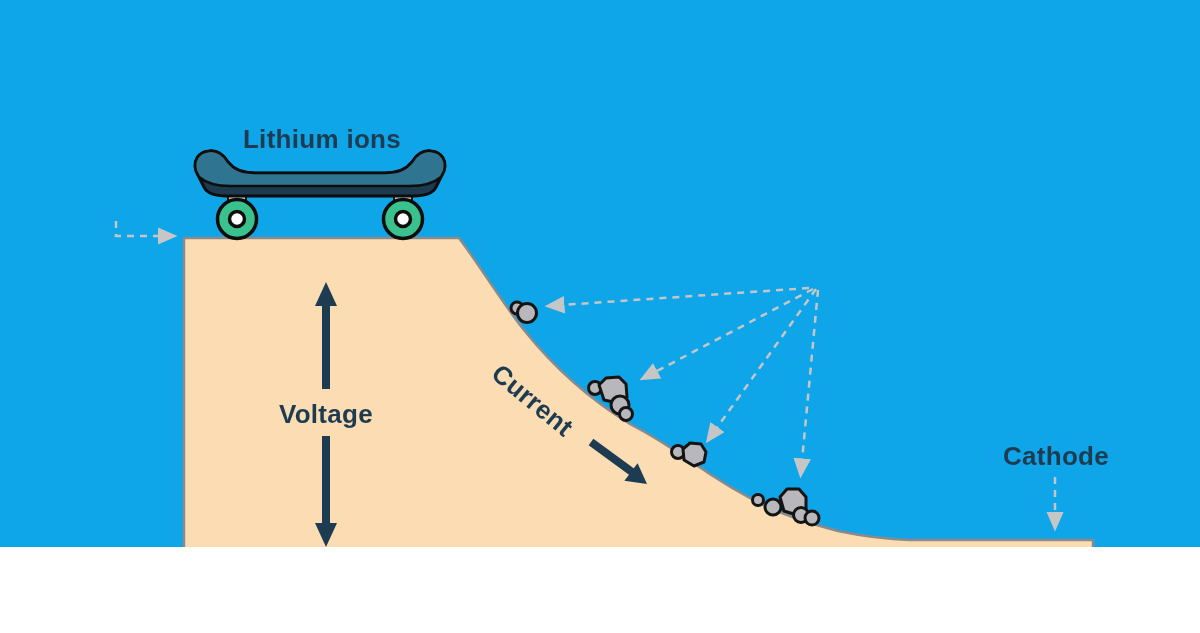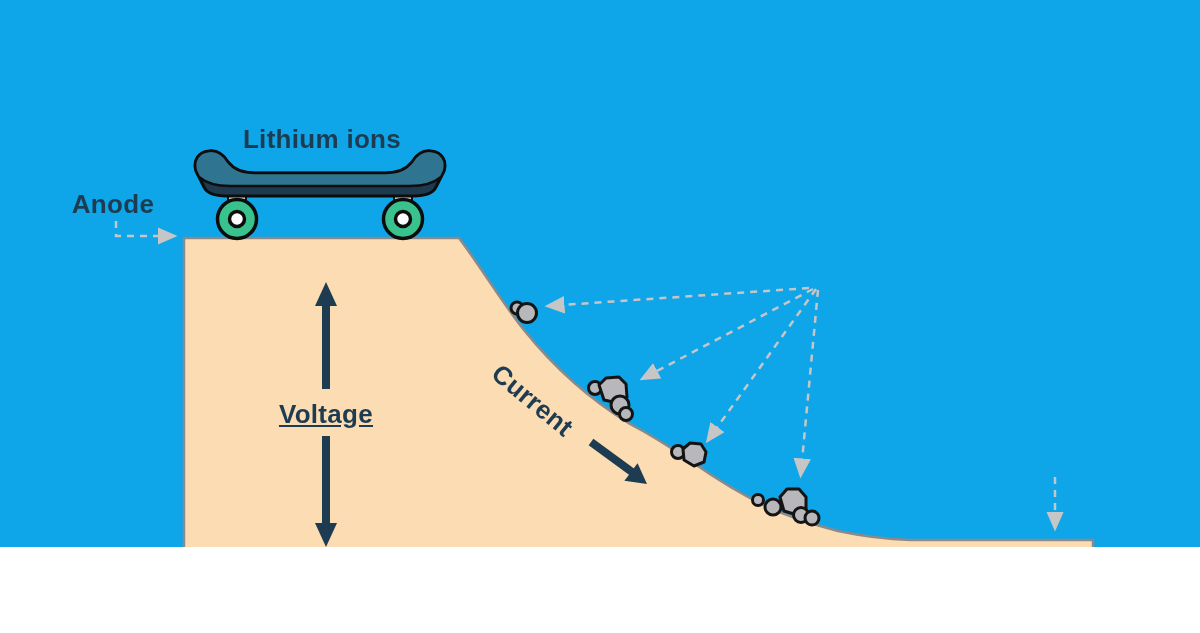--- a/index.html
+++ b/index.html
@@ -118,21 +118,21 @@
         <circle cx="237" cy="219" r="19.5"></circle>
         <circle cx="403" cy="219" r="19.5"></circle>
         <circle cx="237" cy="219" r="7.5" fill="#ffffff"></circle>
         <circle cx="403" cy="219" r="7.5" fill="#ffffff"></circle>
       </g>
     </g>
   </svg>
 
   <div class="lbl" style="left:222px;top:124px;width:200px;">Lithium ions</div>
 
-  <div class="lbl" style="left:43px;top:189px;width:140px;">Anode</div>
 
-  <div class="lbl" style="left:256px;top:399px;width:140px;text-decoration:underline;">Voltage</div>
+  <div class="lbl" style="left:256px;top:399px;width:140px;">Voltage</div>
 
   <div class="lbl lbl-current" style="left:505px;top:358px;">Current</div>
 
 
+  <div class="lbl" style="left:986px;top:441px;width:140px;">Cathode</div>
 
 </div>
 
 </body></html>

